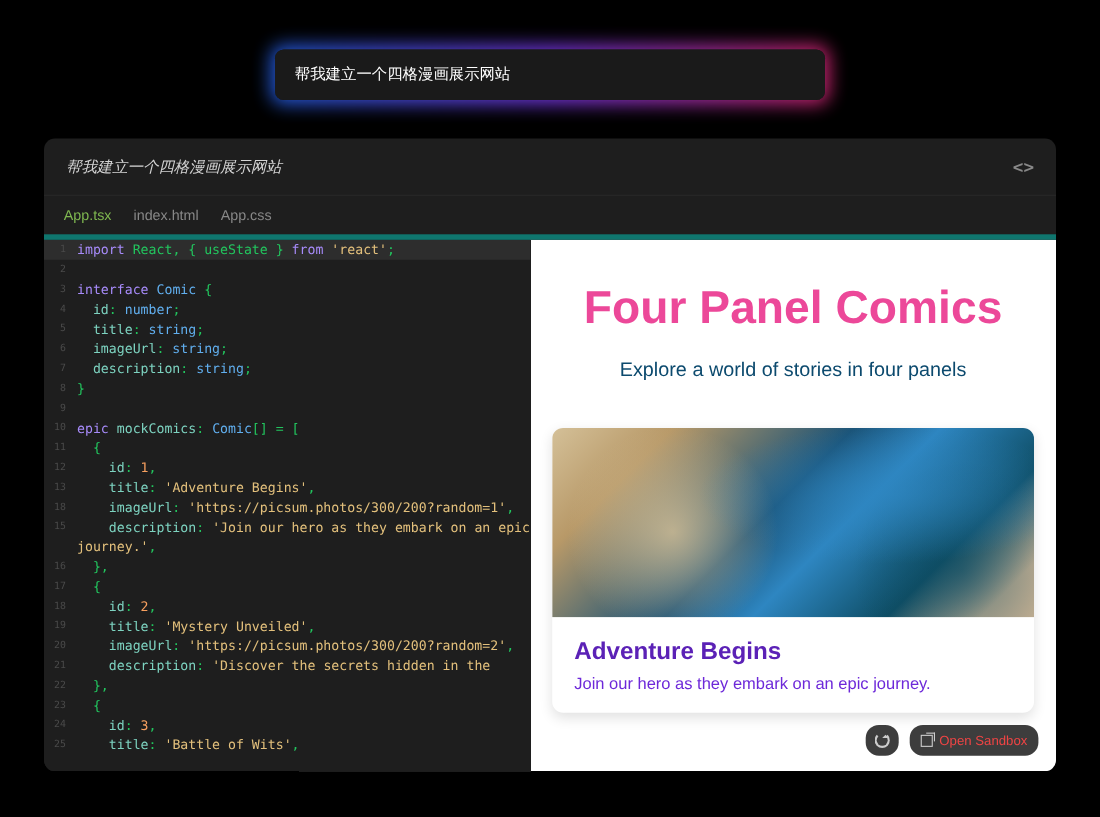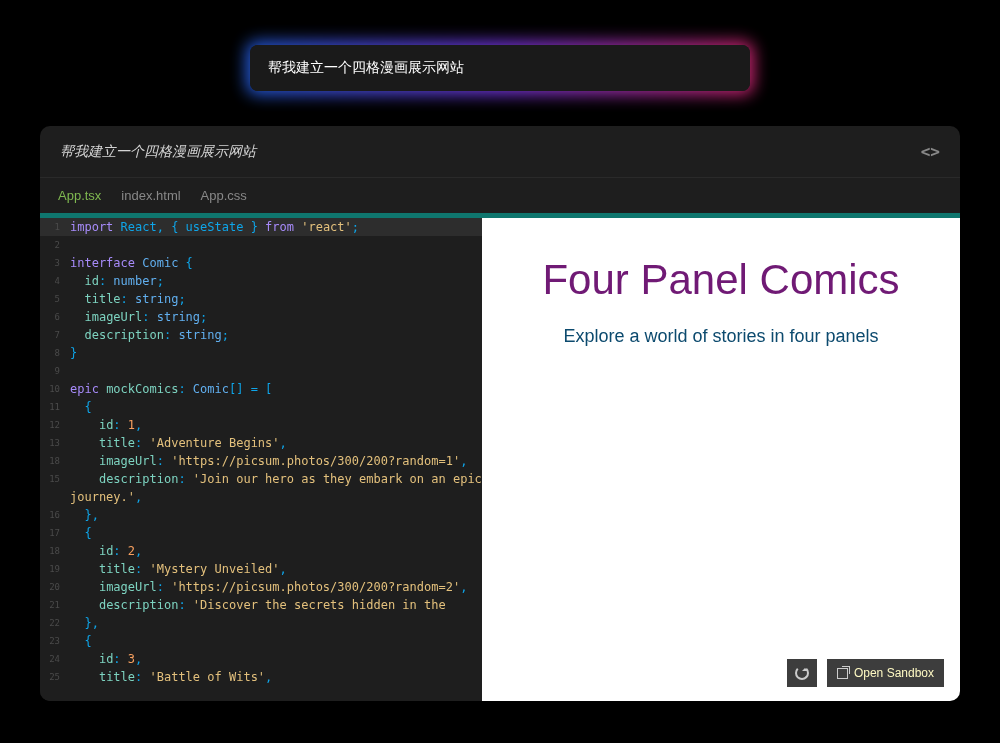--- a/index.html
+++ b/index.html
@@ -18,35 +18,35 @@
 .tab.active{color:#7fb850}
 .split{display:flex;flex:1;overflow:hidden}
 .editor{width:442px;background:#1e1e1e;overflow-y:auto;position:relative;font-family:'Consolas','Monaco',monospace;font-size:12px;line-height:18px}
 .editor::-webkit-scrollbar{width:10px}
 .editor::-webkit-scrollbar-track{background:#1e1e1e}
 .editor::-webkit-scrollbar-thumb{background:#424242;border-radius:5px}
 .code-row{display:flex;padding:0 8px}
 .code-row.hl{background:#2d2d2d}
 .ln{width:22px;text-align:right;color:#4a4a4a;padding-right:10px;user-select:none;flex-shrink:0;font-size:9px;line-height:18px}
 .cl{white-space:pre;color:#d4d4d4}
-.kw{color:#a78bfa}.str{color:#e3c07c}.num{color:#f8a05f}.prop{color:#7dd3c0}.fn{color:#61afef}.pl{color:#0ea5e9}
+.kw{color:#a78bfa}.str{color:#e3c07c}.num{color:#f8a05f}.prop{color:#7dd3c0}.fn{color:#61afef}.pl{color:#22c55e}
 .preview{flex:1;background:#fff;overflow-y:auto;position:relative;color:#333}
 .preview::-webkit-scrollbar{width:10px}
 .preview::-webkit-scrollbar-thumb{background:#c1c1c1}
 .pv-head{text-align:center;padding:35px 20px 20px}
-.pv-title{font-size:42px;font-weight:400;color:#701a75;line-height:1.3}
+.pv-title{font-size:42px;font-weight:700;color:#ec4899;line-height:1.3}
 .pv-sub{font-size:18px;color:#0c4a6e;margin-top:18px}
 .card{margin:22px 20px;background:#fff;border-radius:10px;box-shadow:0 4px 12px rgba(0,0,0,0.12);overflow:hidden}
 .card-img{height:172px;background:linear-gradient(135deg,#d4c098 0%,#b89968 18%,#1a5276 45%,#2e86c1 58%,#0e4d64 78%,#d4b896 92%);position:relative}
 .card-img::after{content:"";position:absolute;inset:0;background:radial-gradient(ellipse at 70% 35%,rgba(46,134,193,0.7) 0%,transparent 40%),radial-gradient(circle at 25% 55%,rgba(212,192,152,0.8) 0%,transparent 28%),radial-gradient(circle at 85% 75%,rgba(14,77,100,0.6) 0%,transparent 25%)}
 .card-body{padding:18px 20px}
 .card-title{font-size:22px;font-weight:700;color:#5b21b6}
 .card-desc{font-size:15px;color:#6d28d9;margin-top:8px}
 .float-btns{position:absolute;bottom:14px;right:16px;display:flex;gap:10px;z-index:5}
-.fb{background:rgba(45,45,45,0.92);border-radius:0;padding:7px 10px;display:flex;align-items:center;gap:6px;font-size:12px;color:#fef9c3;cursor:pointer}
+.fb{background:rgba(45,45,45,0.92);border-radius:12px;padding:7px 10px;display:flex;align-items:center;gap:6px;font-size:12px;color:#ef4444;cursor:pointer}
 .fb.ic{padding:7px 8px}
 .reload-icon{display:inline-block;width:14px;height:14px;border:2px solid #ccc;border-top-color:transparent;border-radius:50%;position:relative}
 .reload-icon::after{content:"";position:absolute;top:-3px;right:-1px;border:3px solid transparent;border-bottom-color:#ccc}
 .ext-icon{display:inline-block;width:11px;height:11px;border:1.5px solid #ccc;position:relative}
 .ext-icon::after{content:"";position:absolute;top:-3px;right:-3px;width:7px;height:7px;border-top:1.5px solid #ccc;border-right:1.5px solid #ccc}
 </style>
 </head>
 <body>
 
 <div class="prompt-container">
@@ -170,20 +170,27 @@
         <div class="code-row">
           <span class="ln">25</span>
           <span class="cl"><span class="pl">    </span><span class="prop">title</span><span class="pl">: </span><span class="str">'Battle of Wits'</span><span class="pl">,</span></span>
         </div>
       </div>
     <div class="preview">
       <div class="pv-head">
         <div class="pv-title">Four Panel Comics</div>
         <div class="pv-sub">Explore a world of stories in four panels</div>
       </div>
+      <div class="card">
+        <div class="card-img"></div>
+        <div class="card-body">
+          <div class="card-title">Adventure Begins</div>
+          <div class="card-desc">Join our hero as they embark on an epic journey.</div>
+        </div>
+      </div>
       <div class="float-btns">
         <div class="fb ic">
             <span class="reload-icon"></span>
           </div>
         <div class="fb">
             <span class="ext-icon"></span>
             <span>Open Sandbox</span>
           </div>
       </div>
     </div>

